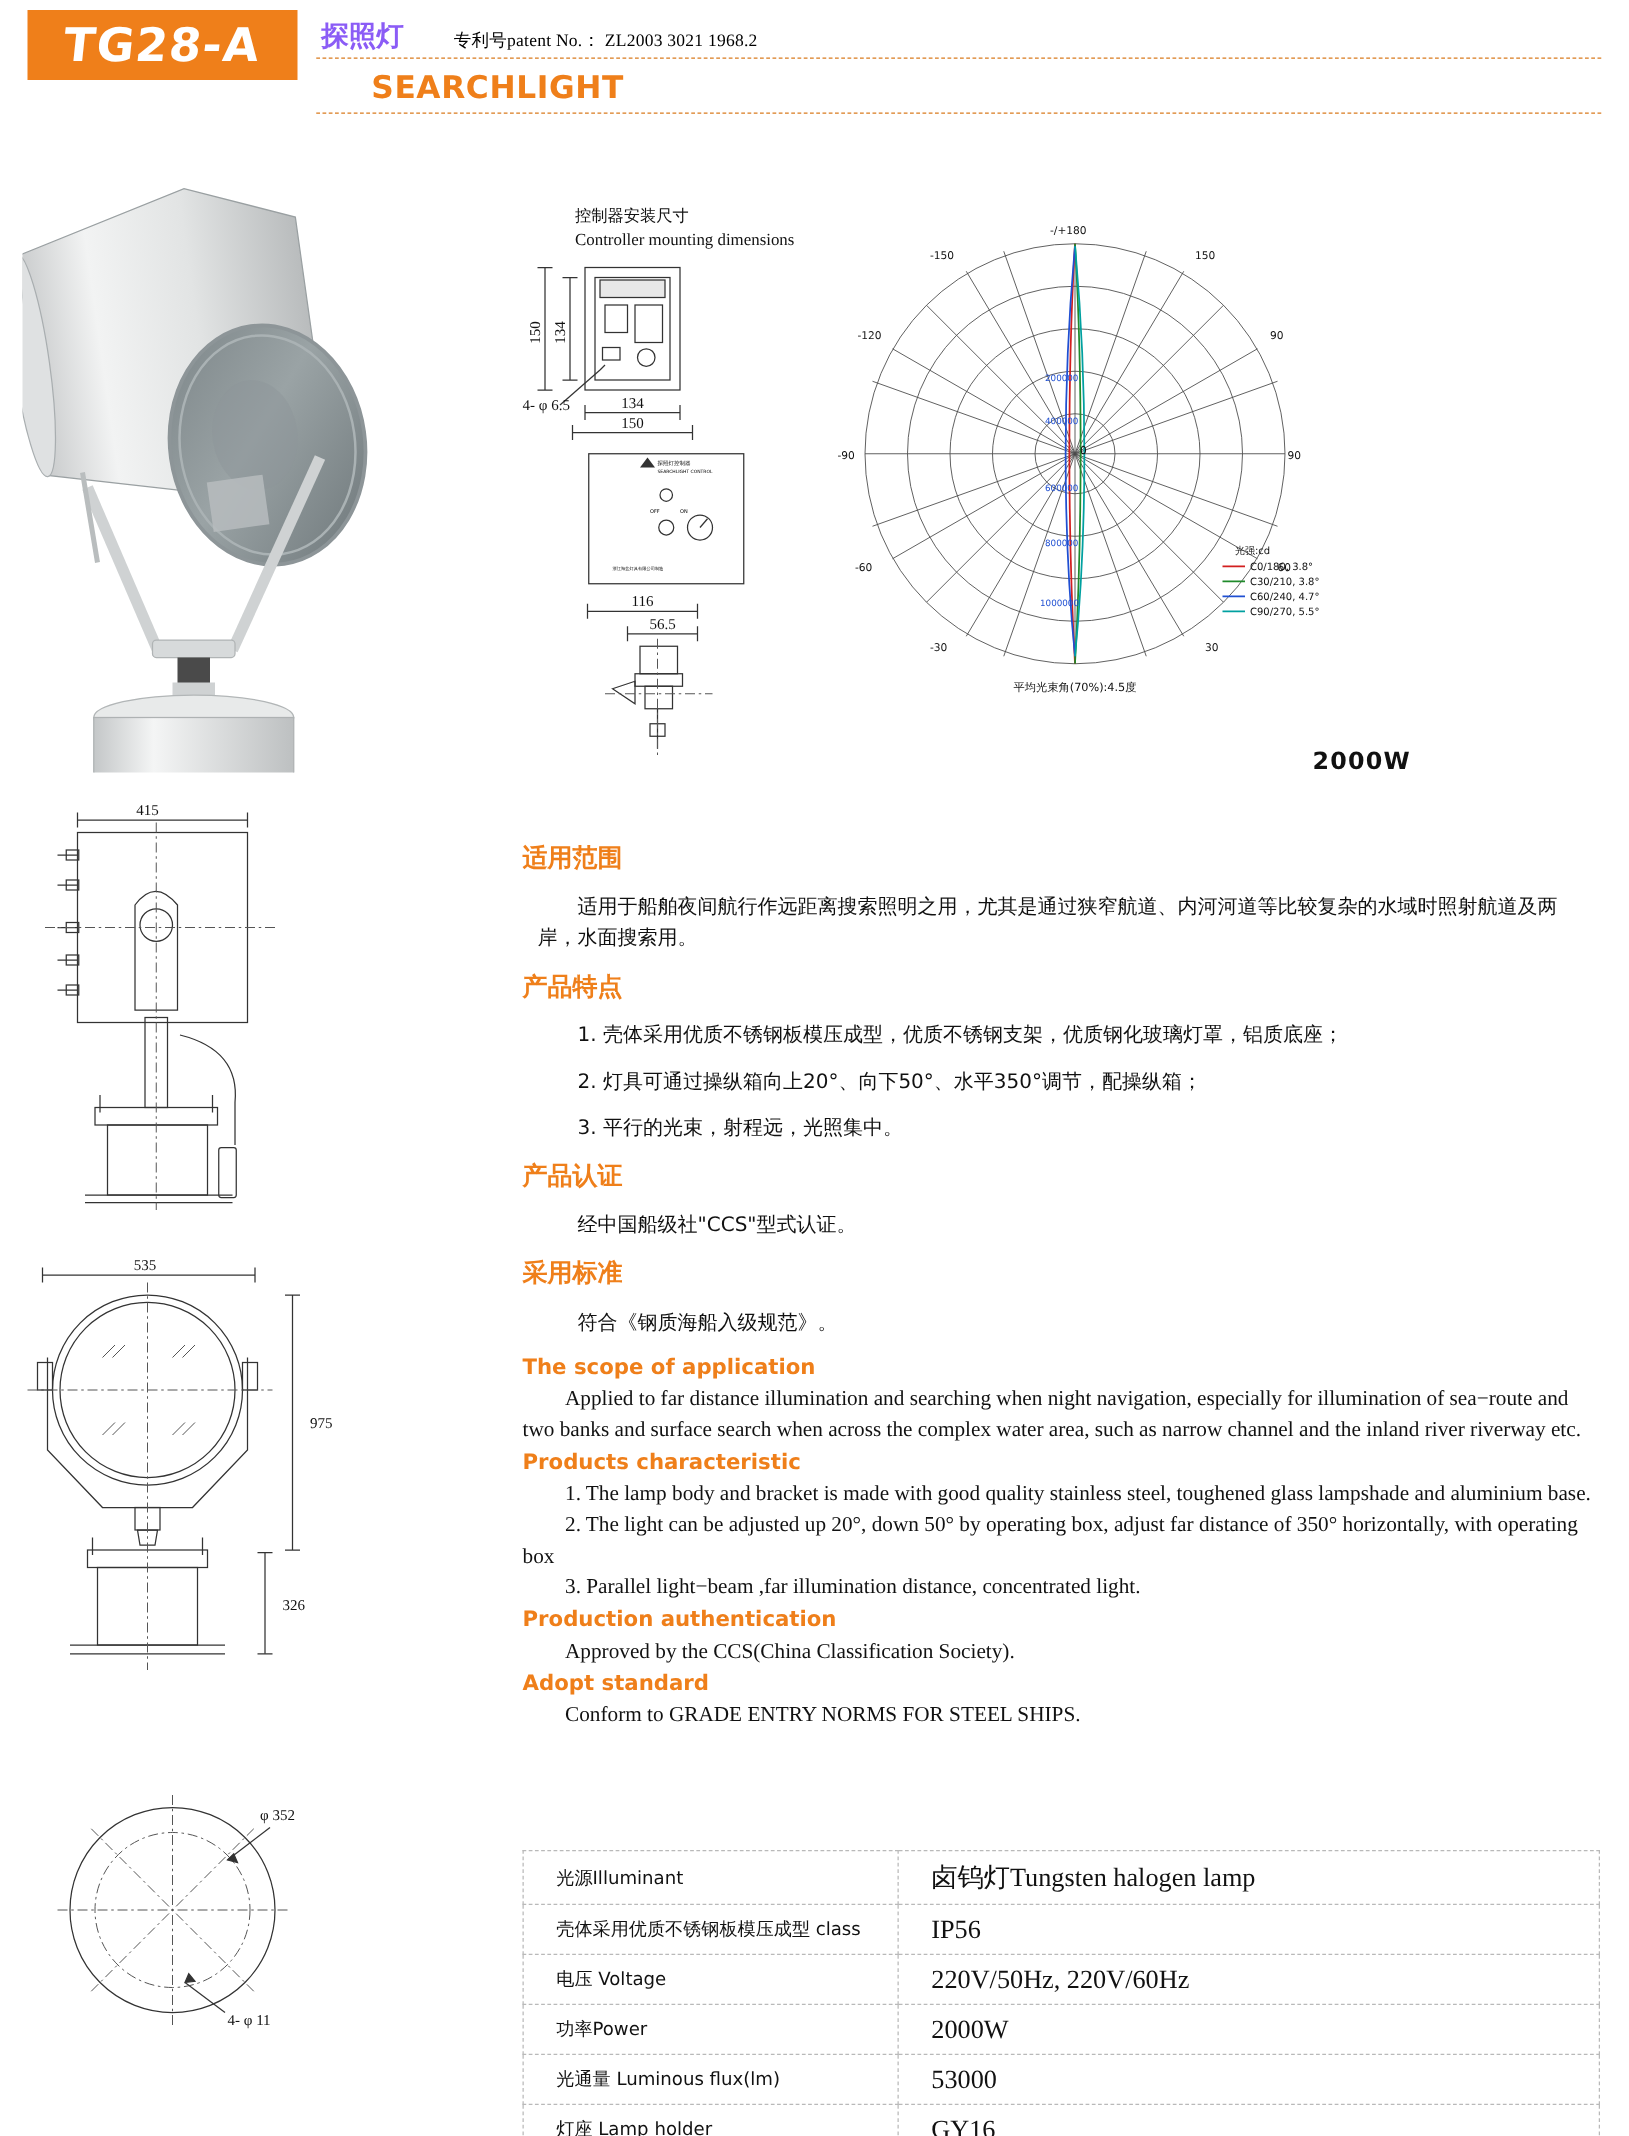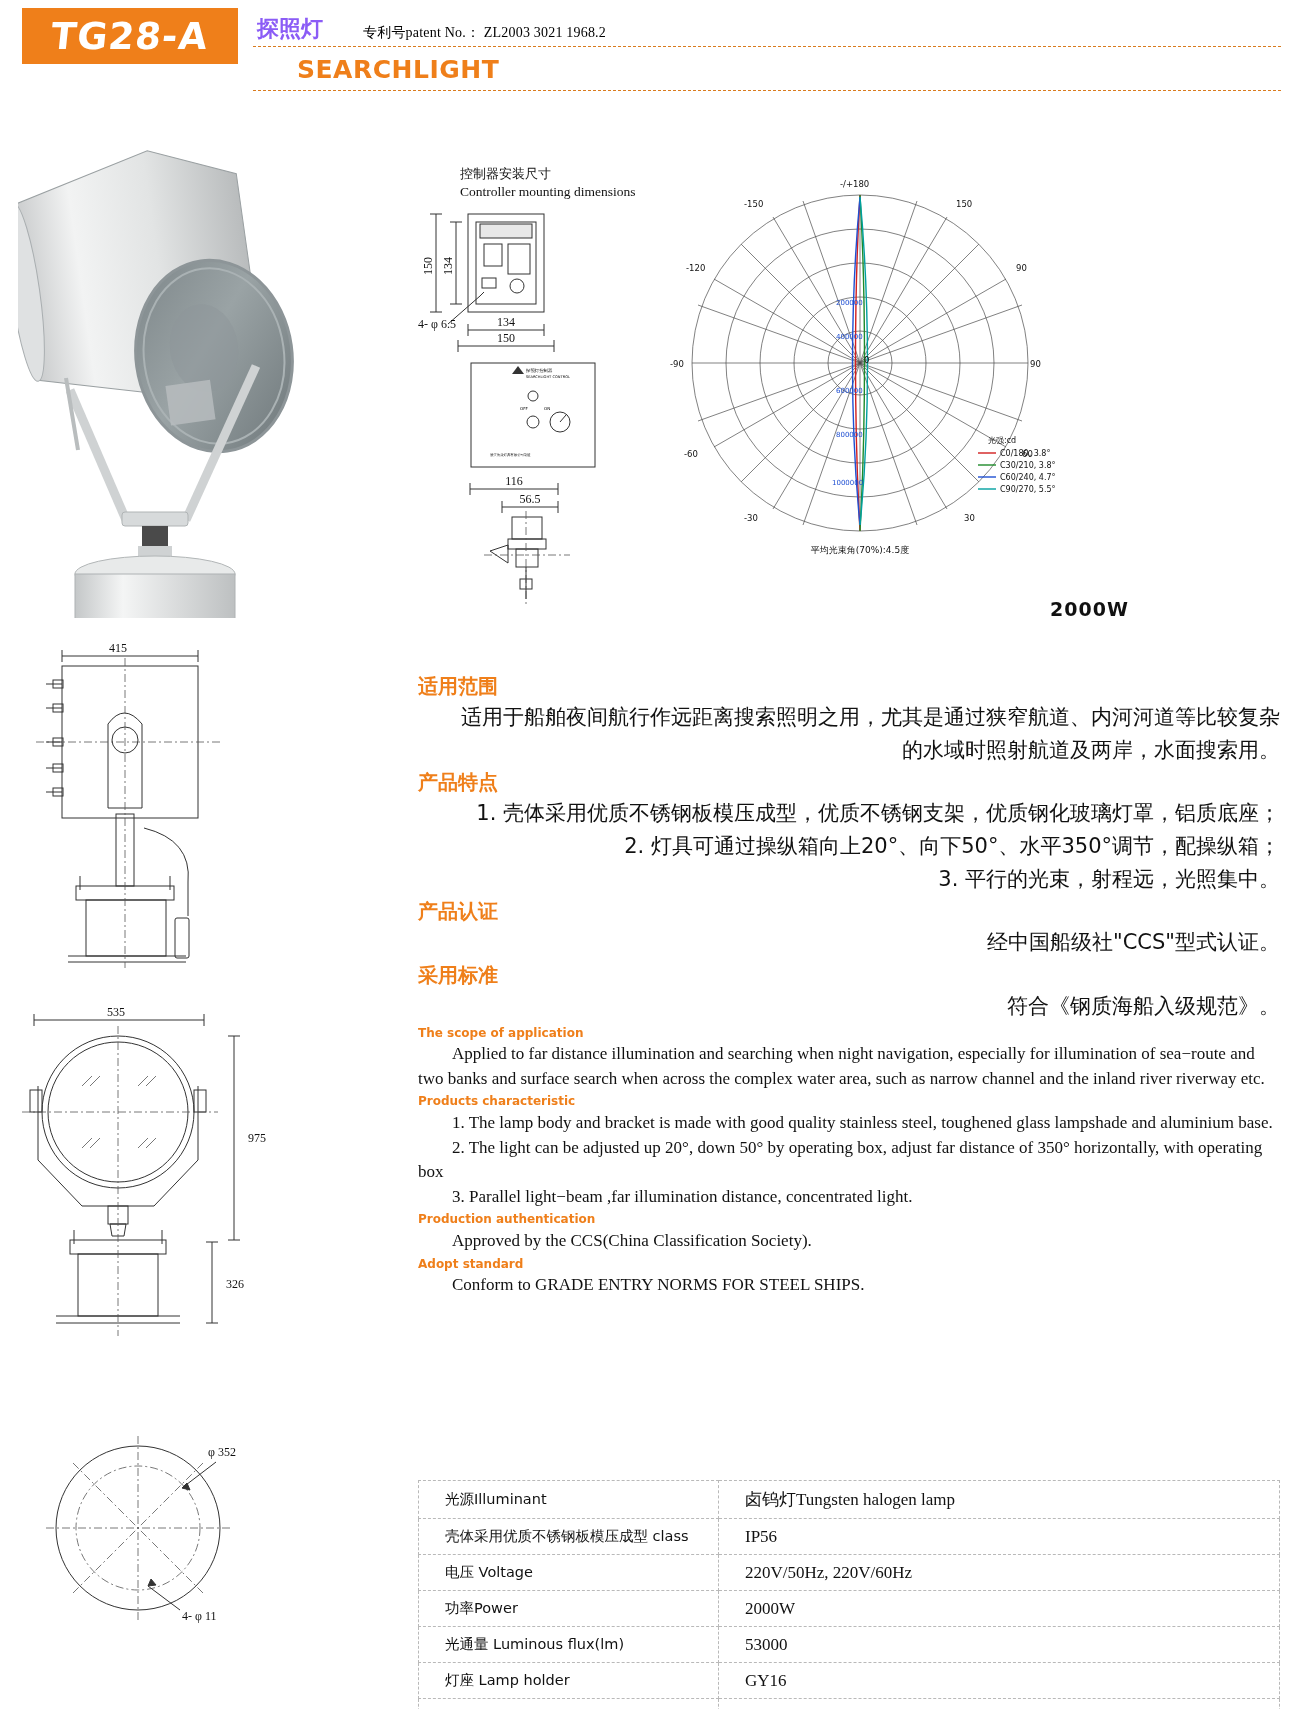--- a/index.html
+++ b/index.html
@@ -100,28 +100,27 @@
     font-size: 16.5px;
     line-height: 1.46;
   }
   .sec-title {
     color: #ef7f1a;
     font-weight: bold;
     font-size: 16.5px;
     margin-top: 2px;
   }
   .sec-title.cn { font-family: "DejaVu Sans", sans-serif; font-size: 20px; }
-  .sec-title.en { font-family: "DejaVu Sans", sans-serif; font-size: 12px; }
+  .sec-title.en { font-family: "DejaVu Sans", sans-serif; font-size: 17px; }
   .p-cn {
     font-family: "DejaVu Sans", sans-serif;
-    font-size: 21px;
+    font-size: 16px;
     line-height: 1.55;
     text-indent: 2em;
-    margin: 0;
-    text-align: right;
+    margin: 12px;
   }
   .p-en {
     font-size: 17px;
     line-height: 1.45;
     text-indent: 2em;
     margin: 0;
   }
 
   
   .spec {
@@ -131,21 +130,21 @@
     border-collapse: collapse;
     font-size: 15px;
   }
   .spec td {
     border: 1px dashed #b9b9b9;
     padding: 7px 26px;
     height: 36px;
     vertical-align: middle;
   }
   .spec td.k { width: 300px; font-family: "DejaVu Sans", sans-serif; font-size: 14.5px; }
-  .spec td.v { font-family: "Liberation Serif", serif; font-size: 17px; }
+  .spec td.v { font-family: "Liberation Serif", serif; font-size: 21px; }
   .wlabel {
     position: absolute;
     left: 1050px; top: 598px;
     font-family: "DejaVu Sans", sans-serif;
     font-weight: bold;
     font-size: 19px;
     letter-spacing: 1px;
   }
 </style>
 </head>

